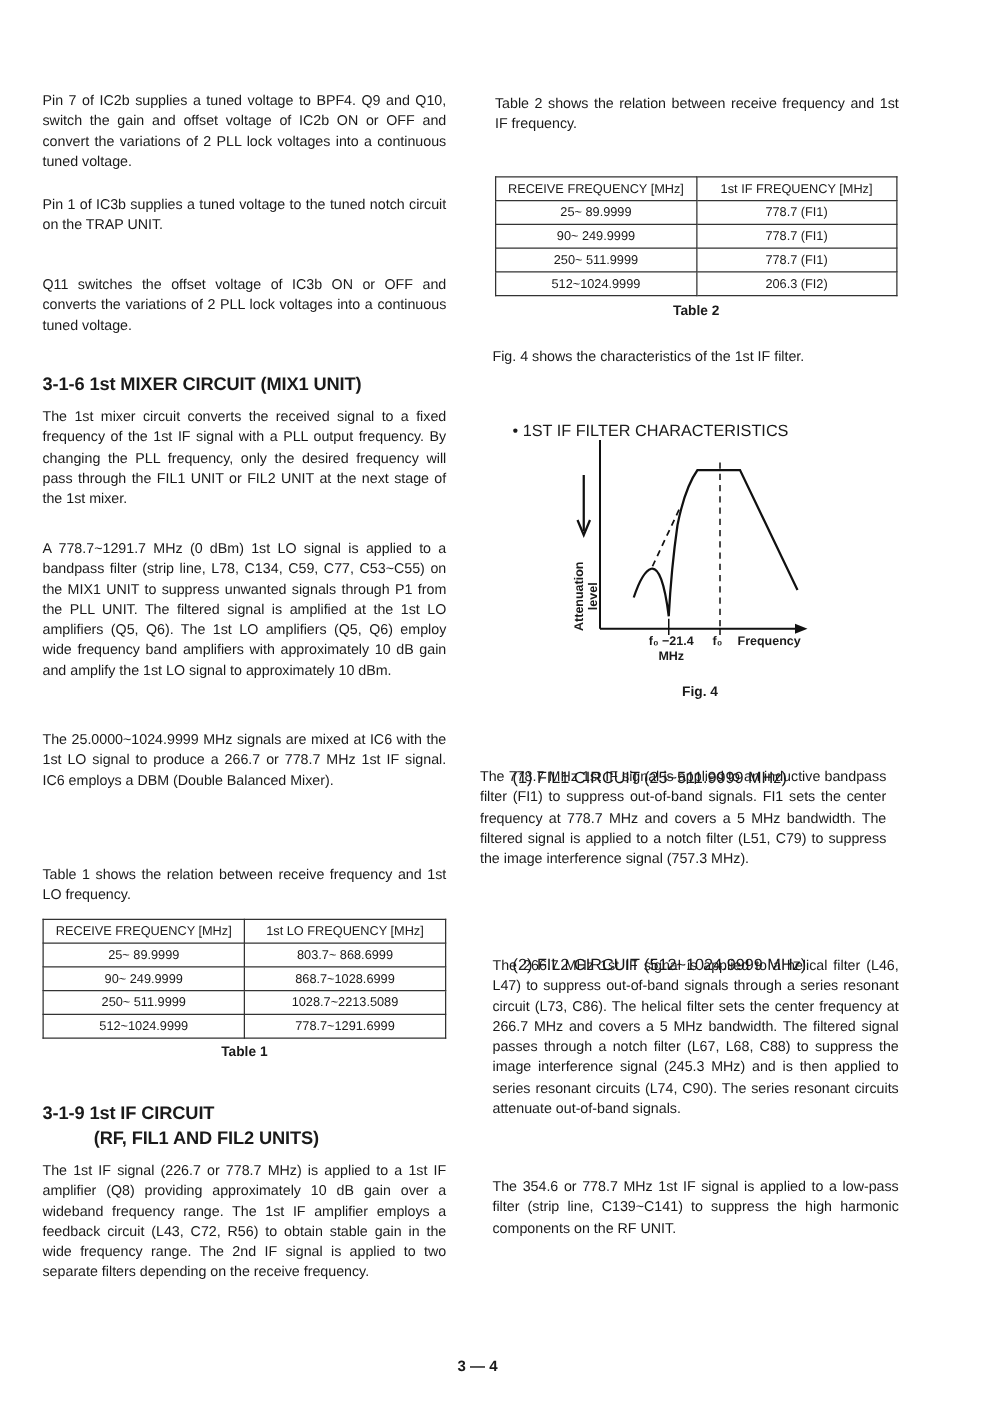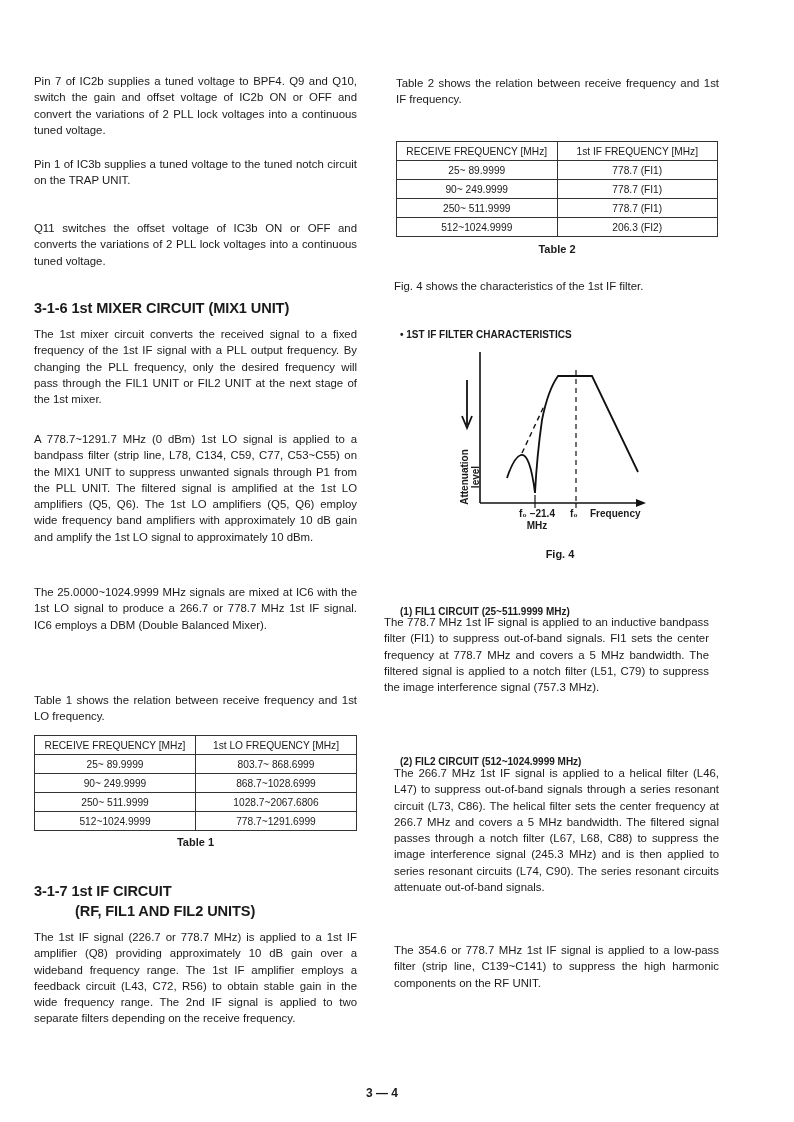--- a/index.html
+++ b/index.html
@@ -1,21 +1,21 @@
 <!DOCTYPE html>
 <html><head>
 <meta charset="utf-8">
 <style>
   html, body { margin: 0; padding: 0; background: #ffffff; }
   body { width: 794px; height: 1122px; position: relative; overflow: hidden;
          font-family: "Liberation Sans", sans-serif; color: #1a1a1a; }
   p { margin: 0; font-size: 11.4px; line-height: 16.3px; text-align: justify; }
   .abs { position: absolute; }
   h2 { margin: 0; font-size: 14.6px; font-weight: bold; line-height: 17px; letter-spacing: -0.1px; }
-  h3 { margin: 6px; font-size: 10px; font-weight: bold; line-height: 15px; }
+  h3 { margin: 16px; font-size: 13px; font-weight: normal; line-height: 15px; }
   table { border-collapse: collapse; font-size: 10.2px; border-radius: 16px; }
   table { border: 1.6px solid #222; }
   td, th { border: 1px solid #333; font-weight: normal; text-align: center; height: 18px; padding: 0 4px; }
   .caption { font-size: 11px; font-weight: bold; text-align: center; }
   .pageno { position: absolute; left: 366px; top: 1086px; font-size: 12px; font-weight: bold; }
 </style>
 </head>
 <body>
 
 <p class="abs" style="left:34px;top:73px;width:323px;">Pin 7 of IC2b supplies a tuned voltage to BPF4.  Q9 and Q10, switch the gain and offset voltage of IC2b ON or OFF and convert the variations of 2 PLL lock voltages into a continuous tuned voltage.</p>
@@ -37,31 +37,31 @@
   <tr>
     <td>25~   89.9999</td>
     <td>803.7~ 868.6999</td>
   </tr>
   <tr>
     <td>90~ 249.9999</td>
     <td>868.7~1028.6999</td>
   </tr>
   <tr>
     <td>250~ 511.9999</td>
-    <td>1028.7~2067.6806</td>
+    <td>1028.7~2213.5089</td>
   </tr>
   <tr>
     <td>512~1024.9999</td>
     <td>778.7~1291.6999</td>
   </tr>
 </tbody>
   </table>
 <div class="abs caption" style="left:34px;top:836px;width:323px;">Table 1</div>
 
-<h2 class="abs" style="left:34px;top:883px;width:330px;">3-1-7  1st IF CIRCUIT</h2>
+<h2 class="abs" style="left:34px;top:883px;width:330px;">3-1-9  1st IF CIRCUIT</h2>
 <h2 class="abs" style="left:75px;top:903px;width:300px;">(RF, FIL1 AND FIL2 UNITS)</h2>
 <p class="abs" style="left:34px;top:929px;width:323px;">The 1st IF signal (226.7 or 778.7 MHz) is applied to a 1st IF amplifier (Q8) providing approximately 10 dB gain over a wideband frequency range.  The 1st IF amplifier employs a feedback circuit (L43, C72, R56) to obtain stable gain in the wide frequency range.  The 2nd IF signal is applied to two separate filters depending on the receive frequency.</p>
 
 <p class="abs" style="left:396px;top:75px;width:323px;">Table 2 shows the relation between receive frequency and 1st IF frequency.</p>
 
 <table class="abs" style="left:396px;top:141px;width:322px;">
   <tbody>
       <tr>
     <th style="width:50%;">RECEIVE FREQUENCY [MHz]</th>
     <th>1st IF FREQUENCY [MHz]</th>

